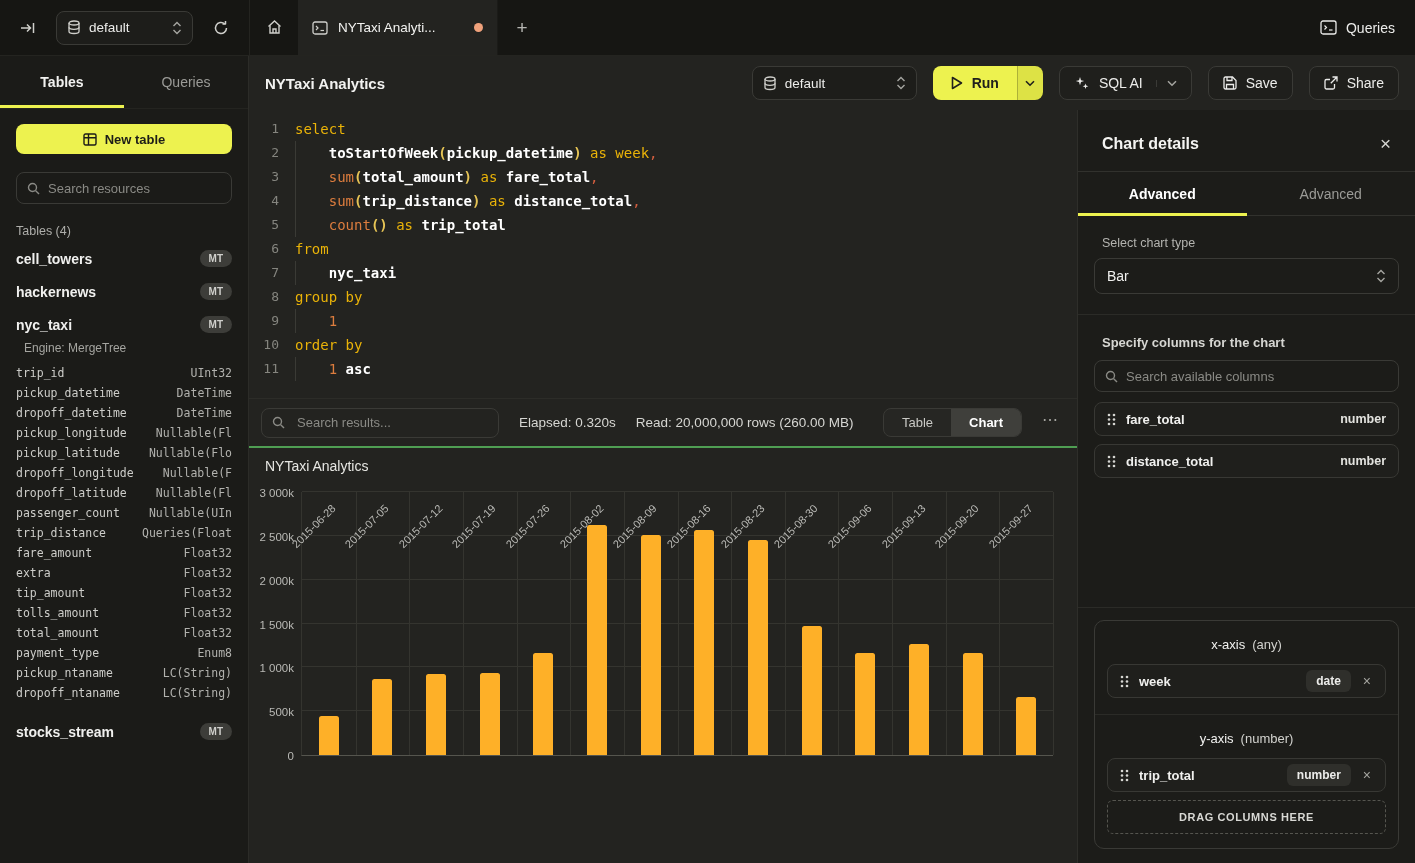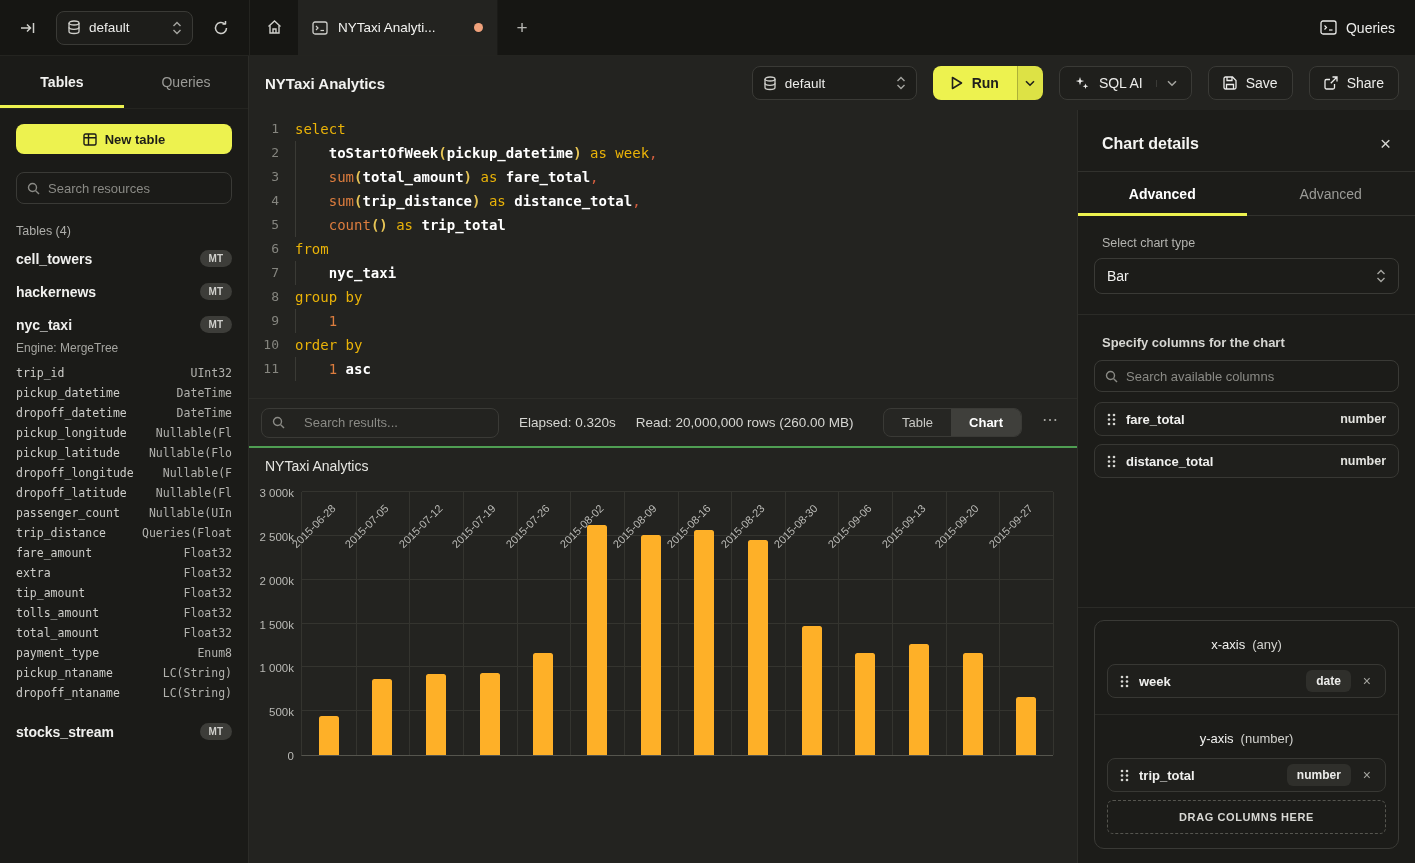--- a/index.html
+++ b/index.html
@@ -35,21 +35,21 @@
   .new-table-btn { margin:15px 16px 4px; height:30px; border-radius:8px; background:#edf24f; color:#1d1d18;
     display:flex; align-items:center; justify-content:center; gap:8px; font-size:13px; font-weight:bold; cursor:pointer; }
   .search-box { margin:14px 16px 6px; height:32px; border:1px solid #3a3a36; border-radius:8px; display:flex; align-items:center; gap:8px; padding:0 10px; }
   .search-box input { flex:1; background:transparent; border:none; outline:none; color:#ececea; font-size:13px; font-family:"Liberation Sans",sans-serif; }
   .search-box input::placeholder { color:#8a8a85; }
   .section-label { margin:14px 16px 4px; font-size:12.5px; color:#aeaeaa; }
   .table-list { flex:1; overflow:hidden; padding-bottom:10px; }
   .table-row { display:flex; align-items:center; justify-content:space-between; padding:8px 16px; cursor:pointer; }
   .table-row .tname { font-size:14px; font-weight:bold; color:#f0f0ee; }
   .mt-badge { background:#3d3d39; color:#cfcfcb; font-size:10px; font-weight:bold; padding:3px 9px; border-radius:10px; }
-  .engine-line { padding:0 16px 8px; font-size:12px; color:#a5a5a0; }
+  .engine-line { padding:0 16px 8px; font-size:12px; color:#a5a5a0;margin-left:8px; }
   .col-row { display:flex; justify-content:space-between; padding:3px 16px; font-family:"DejaVu Sans Mono",monospace; font-size:11.5px; line-height:14px; cursor:pointer; }
   .col-row .col-name { color:#cdcdc9; }
   .col-row .col-type { color:#b2b2ae; }
   .table-gap { height:12px; }
 
   
   .main { flex:1; display:flex; flex-direction:column; background:#232320; min-width:0; }
   .toolbar { height:54px; flex:none; display:flex; align-items:center; padding:0 16px; gap:16px; }
   .doc-title { font-size:15px; font-weight:bold; color:#f2f2f0; }
   .toolbar-right { margin-left:auto; display:flex; align-items:center; gap:16px; }
@@ -73,21 +73,21 @@
   .tk-kw { color:#eab308; }
   .tk-fn { color:#dd7d3e; }
   .tk-par { color:#e6c455; font-weight:bold; }
   .tk-id { color:#ffffff; font-weight:bold; }
   .tk-cm { color:#d45e3f; }
   .tk-num { color:#dd7d3e; }
   .tk-ws { color:#d8d8d4; }
 
   
   .results-bar { height:48px; flex:none; border-top:1px solid #2c2c28; display:flex; align-items:center; gap:20px; padding:0 12px; }
-  .results-search { width:238px; height:30px; border:1px solid #3a3a36; border-radius:8px; display:flex; align-items:center; gap:19px; padding:0 10px; }
+  .results-search { width:238px; height:30px; border:1px solid #3a3a36; border-radius:8px; display:flex; align-items:center; gap:12px; padding:0 10px; }
   .results-search input { flex:1; background:transparent; border:none; outline:none; color:#ececea; font-size:13px; font-family:"Liberation Sans",sans-serif; }
   .results-search input::placeholder { color:#8a8a85; }
   .stat { font-size:13.5px; color:#d6d6d2; white-space:nowrap; }
   .view-toggle { margin-left:auto; display:flex; background:#262623; border:1px solid #3a3a36; border-radius:8px; overflow:hidden; }
   .view-seg { padding:6px 18px; font-size:13px; color:#c9c9c5; cursor:pointer; }
   .view-seg.active { background:#3f3f3b; color:#ffffff; font-weight:bold; }
   .more-btn { color:#a5a5a0; font-size:16px; letter-spacing:1px; cursor:pointer; padding:0 6px 6px 0; }
 
   
   .chart-area { flex:1; border-top:2px solid #4f9e53; position:relative; min-height:0; }

